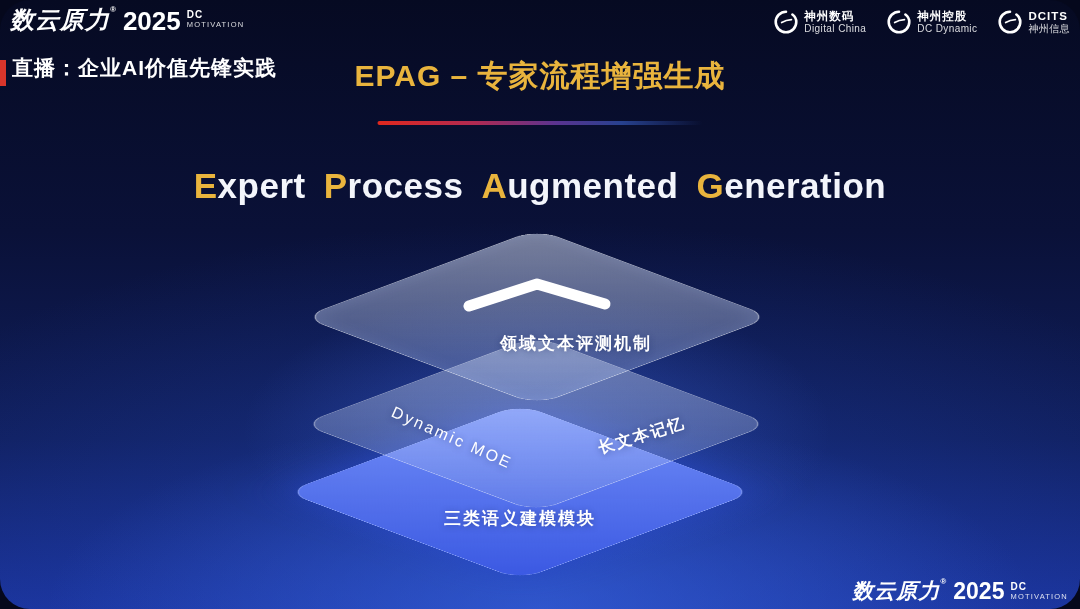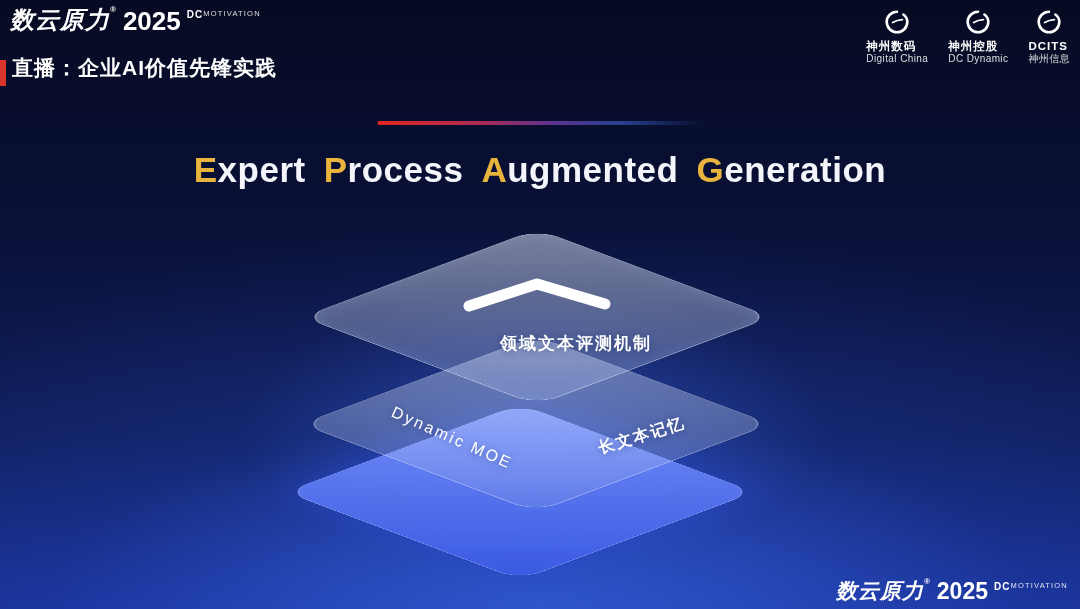--- a/index.html
+++ b/index.html
@@ -6,61 +6,62 @@
   .slide{
     position:relative;
     width:1080px;height:609px;
     overflow:hidden;
     font-family:"Liberation Sans","DejaVu Sans",sans-serif;
     color:#fff;
     background:
       radial-gradient(ellipse 760px 300px at 50% 100%, rgba(64,110,240,0.50), rgba(64,110,240,0) 65%),
       radial-gradient(ellipse 1100px 520px at 50% 96%, rgba(36,74,190,0.45), rgba(36,74,190,0) 70%),
       linear-gradient(180deg,#060a22 0%,#0a1138 38%,#101f5e 72%,#1a329a 100%);
+    border-radius: 30px;
   }
   
   .brand{position:absolute;display:flex;align-items:flex-start;gap:6px;}
   .brand-top{left:10px;top:8px;}
   .brand-bottom{right:12px;bottom:6px;}
   .wordmark{font-weight:900;font-style:italic;letter-spacing:1px;font-size:24px;line-height:1;}
   .brand-bottom .wordmark{font-size:21px;}
   .reg{font-size:8px;vertical-align:top;position:relative;top:-2px;}
   .year{font-weight:900;font-size:26px;line-height:1;letter-spacing:0;}
   .brand-bottom .year{font-size:23px;}
-  .dcmot{display:flex;flex-direction:row;line-height:1.05;padding-top:2px;}
+  .dcmot{display:flex;flex-direction:column;line-height:1.05;padding-top:2px;}
   .dcmot .dc{font-size:10px;font-weight:800;letter-spacing:1px;}
   .dcmot .mot{font-size:7.5px;letter-spacing:1.2px;color:rgba(255,255,255,0.85);}
   
   .live-bar{position:absolute;left:0;top:60px;width:6px;height:26px;}
   .live-label{
     position:absolute;left:12px;top:54px;
     font-size:21px;font-weight:800;letter-spacing:1px;color:#fff;
   }
   
   .partners{position:absolute;right:10px;top:9px;display:flex;gap:20px;align-items:center;}
-  .partner{display:flex;align-items:center;gap:5px;flex-direction:column;}
+  .partner{display:flex;align-items:center;gap:5px;}
   .partner svg{width:26px;height:26px;flex:0 0 auto;}
   .partner-text{display:flex;flex-direction:column;line-height:1.1;}
   .partner-name{font-size:11.5px;font-weight:800;letter-spacing:1px;}
   .partner-sub{font-size:10px;color:rgba(255,255,255,0.85);letter-spacing:0.4px;}
   
   .heading{
     position:absolute;left:0;top:56px;width:100%;
     text-align:center;font-size:30px;font-weight:800;letter-spacing:1px;
   }
   .divider{
     position:absolute;left:50%;top:121px;transform:translateX(-50%);
     width:325px;height:4px;border-radius:2px;
     background:linear-gradient(90deg,#e0281e 0%,#b02a52 30%,#5a3390 55%,#27418f 75%,rgba(25,50,130,0) 100%);
   }
   .subtitle{
     position:absolute;left:0;top:150px;width:100%;
     text-align:center;font-size:35px;font-weight:700;letter-spacing:0.5px;color:#f3f5fb;
   }
-  .subtitle .word{display:inline-block;margin:0 9px;}
+  .subtitle .word{display:inline-block;margin:16px 9px;}
   
   .glow{
     position:absolute;left:537px;top:430px;width:640px;height:300px;
     transform:translate(-50%,-50%);
     background:radial-gradient(ellipse at center, rgba(70,110,235,0.40), rgba(70,110,235,0) 65%);
     z-index:5;
   }
   .layer{
     position:absolute;width:330px;height:330px;border-radius:30px;
   }
@@ -135,39 +136,41 @@
         <path d="M12 2.5a9.5 9.5 0 1 0 9.5 9.5c0-2.8-1.3-5.2-3.6-6.9" fill="none" stroke="#ffffff" stroke-width="2.4" stroke-linecap="round"></path>
         <path d="M8 12.5c2.5-1.5 5.5-2.5 9-2.7" fill="none" stroke="#ffffff" stroke-width="1.6" stroke-linecap="round"></path>
       </svg>
       <span class="partner-text">
         <span class="partner-name" style="">DCITS</span>
         <span class="partner-sub">神州信息</span>
       </span>
     </div>
   </div>
 
+  <div class="heading" style="color:#e9b43d;">EPAG – 专家流程增强生成</div>
 
   <div class="divider"></div>
 
   <div class="subtitle">
     <span class="word"><span style="color:#e9b43d;">E</span><span>xpert</span></span><span class="word"><span style="color:#e9b43d;">P</span><span>rocess</span></span><span class="word"><span style="color:#e9b43d;">A</span><span>ugmented</span></span><span class="word"><span style="color:#e9b43d;">G</span><span>eneration</span></span>
   </div>
 
   <div class="glow"></div>
   <div class="layer blue layer-bottom"></div>
   <div class="layer glass2 layer-mid"></div>
   <div class="layer glass layer-top"></div>
 
   <svg class="chevron" width="160" height="42" viewBox="0 0 160 42">
     <path d="M12 32 L80 10 L148 30" fill="none" stroke="#ffffff" stroke-width="11" stroke-linecap="round" stroke-linejoin="round"></path>
   </svg>
 
   <div class="stack-label lbl-top">领域文本评测机制</div>
   <div class="stack-label lbl-dyn">Dynamic MOE</div>
   <div class="stack-label lbl-long">长文本记忆</div>
+  <div class="stack-label lbl-bottom">三类语义建模模块</div>
 
   <div class="brand brand-bottom">
     <span class="wordmark"><span>数云原力</span><sup class="reg">®</sup></span>
     <span class="year">2025</span>
     <span class="dcmot">
       <span class="dc">DC</span>
       <span class="mot">MOTIVATION</span>
     </span>
   </div>
 

